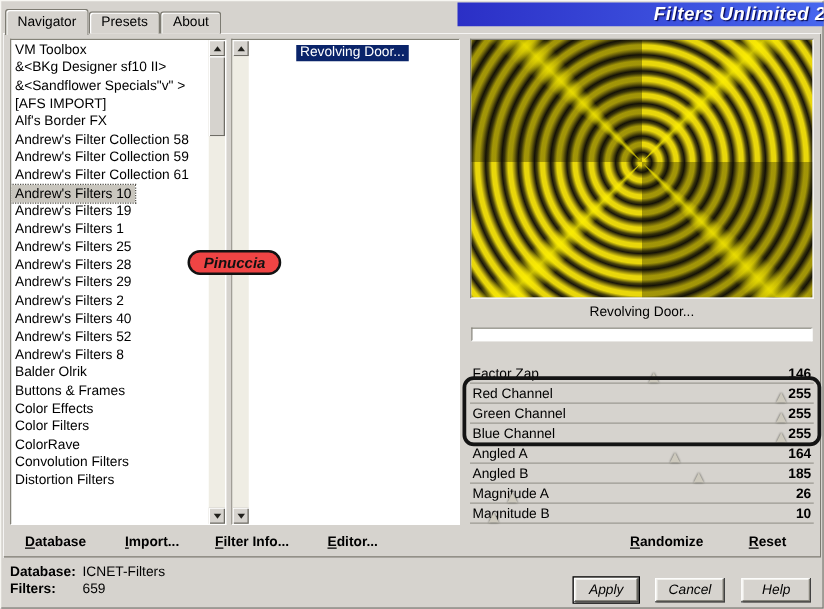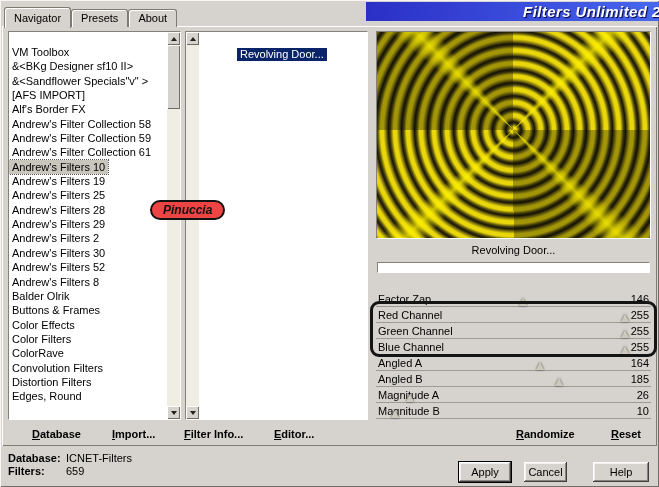--- a/index.html
+++ b/index.html
@@ -24,21 +24,21 @@
   .tab.active{height:21px;margin-bottom:-1px;z-index:4;padding-top:4px;}
 
   .page{position:absolute;left:2px;top:26px;width:655px;height:420px;
     box-shadow:inset 1px 1px #fff, inset -1px -1px #7d7b72;}
 
   
   .panel-sunken{background:#fff;border:1px solid;border-color:#848278 #fff #fff #848278;}
 
   .category-panel{position:absolute;left:8px;top:31px;width:173px;height:389px;display:flex;z-index:2;}
   .middle-panel{position:absolute;left:185px;top:31px;width:183px;height:389px;display:flex;z-index:2;}
-  .list-col{flex:1;overflow:hidden;padding-top:13px;}
+  .list-col{flex:1;overflow:hidden;padding-top:1px;}
 
   .list-item{font-size:11px;line-height:14.35px;padding:0 3px;white-space:nowrap;color:#000;cursor:default;}
   .list-item.selected{background:#c9c6be;outline:1px dotted #55534c;width:fit-content;}
 
   .filter-item{font-size:11px;line-height:13px;cursor:default;}
   .filter-item.selected{background:var(--selection-blue,#0a246a);color:#fff;width:fit-content;
     margin:3px 0 0 38px;padding:0 3px;}
 
   
   .scrollbar{width:13px;background:#efede4;display:flex;flex-direction:column;flex:0 0 13px;}
@@ -74,44 +74,44 @@
 
   .preview-caption{position:absolute;left:376px;top:244px;width:275px;height:15px;
     font-size:11px;text-align:center;color:#000;z-index:2;}
   .progress{position:absolute;left:377px;top:262px;width:273px;height:11px;background:#fff;
     border:1px solid;border-color:#848278 #fff #fff #848278;z-index:2;}
 
   
   .sliders{position:absolute;left:376px;top:291px;width:275px;z-index:2;}
   .slider-row{position:relative;height:16px;border-bottom:1px solid #9c9a92;}
   .slider-label{position:absolute;left:2px;top:2px;font-size:11px;color:#000;}
-  .slider-value{position:absolute;right:2px;top:2px;font-size:11px;color:#000;}
+  .slider-value{position:absolute;right:2px;top:2px;font-size:11px;color:#000;font-weight:bold;}
   .slider-thumb{position:absolute;bottom:0;width:0;height:0;
     border-left:4px solid transparent;border-right:4px solid transparent;
     border-bottom:8px solid #cdc9bd;filter:drop-shadow(0 0 1px #4a4a44);}
   .annotation-box{position:absolute;left:-6px;top:10px;width:calc(100% + 12px);height:56px;
     border:3px solid var(--annotation-outline,#141414);border-radius:9px;pointer-events:none;z-index:7;}
 
   
-  .toolbar-item{position:absolute;top:428px;font-size:11px;font-weight:bold;color:#000;cursor:default;z-index:2;margin-left:12px;}
+  .toolbar-item{position:absolute;top:428px;font-size:11px;font-weight:bold;color:#000;cursor:default;z-index:2;}
   .tb-database{left:20px;} .tb-import{left:100px;} .tb-filterinfo{left:172px;}
   .tb-editor{left:262px;} .tb-randomize{left:504px;} .tb-reset{left:599px;}
 
   
   .status{position:absolute;left:8px;top:452px;font-size:11px;line-height:13px;color:#000;}
   .slab{display:inline-block;width:58px;font-weight:bold;}
 
   
   .btn{position:absolute;top:462px;height:20px;font-size:11px;color:#000;background:#d6d3ce;border:none;
     font-family:"Liberation Sans",sans-serif;
     box-shadow:inset -1px -1px #404040, inset 1px 1px #fff, inset -2px -2px #85837a, inset 2px 2px #f1f0ec;
-    display:flex;align-items:center;justify-content:center;cursor:default;}
+    display:flex;align-items:center;justify-content:center;cursor:default;font-style:italic;}
   .btn-apply{left:459px;width:52px;box-shadow:0 0 0 1px #000, inset -1px -1px #404040, inset 1px 1px #fff,
     inset -2px -2px #85837a, inset 2px 2px #f1f0ec;}
-  .btn-cancel{left:524px;width:43px;}
+  .btn-cancel{left:524px;width:56px;}
   .btn-help{left:593px;width:56px;}
   u{text-decoration:underline;}
 </style>
 </head>
 <body>
 
 <div class="window">
 
   <div class="titlebar">
     <span class="title-text">Filters Unlimited 2.0</span>
@@ -130,35 +130,35 @@
         <div class="list-item">VM Toolbox</div>
         <div class="list-item">&amp;&lt;BKg Designer sf10 II&gt;</div>
         <div class="list-item">&amp;&lt;Sandflower Specials"v" &gt;</div>
         <div class="list-item">[AFS IMPORT]</div>
         <div class="list-item">Alf's Border FX</div>
         <div class="list-item">Andrew's Filter Collection 58</div>
         <div class="list-item">Andrew's Filter Collection 59</div>
         <div class="list-item">Andrew's Filter Collection 61</div>
         <div class="list-item selected">Andrew's Filters 10</div>
         <div class="list-item">Andrew's Filters 19</div>
+        <div class="list-item">Andrew's Filters 1</div>
         <div class="list-item">Andrew's Filters 25</div>
         <div class="list-item">Andrew's Filters 28</div>
         <div class="list-item">Andrew's Filters 29</div>
         <div class="list-item">Andrew's Filters 2</div>
-        <div class="list-item">Andrew's Filters 30</div>
+        <div class="list-item">Andrew's Filters 40</div>
         <div class="list-item">Andrew's Filters 52</div>
         <div class="list-item">Andrew's Filters 8</div>
         <div class="list-item">Balder Olrik</div>
         <div class="list-item">Buttons &amp; Frames</div>
         <div class="list-item">Color Effects</div>
         <div class="list-item">Color Filters</div>
         <div class="list-item">ColorRave</div>
         <div class="list-item">Convolution Filters</div>
         <div class="list-item">Distortion Filters</div>
-        <div class="list-item">Edges, Round</div>
       </div>
     <div class="scrollbar">
       <div class="sb-btn">
           <span class="tri up"></span>
         </div>
       <div class="sb-track">
           <span class="sb-thumb"></span>
         </div>
       <div class="sb-btn">
           <span class="tri down"></span>

